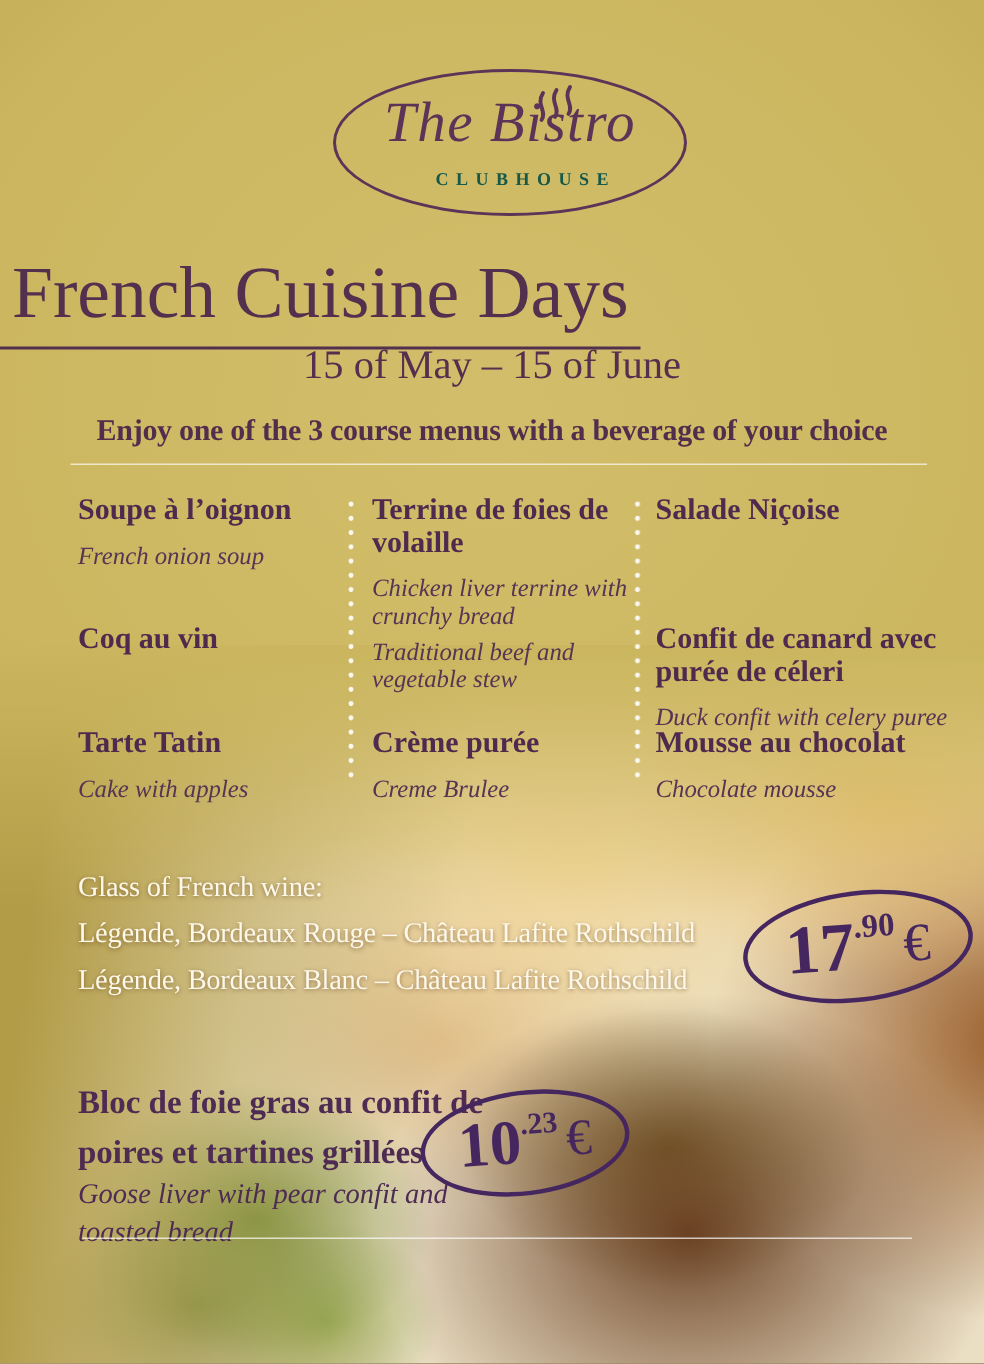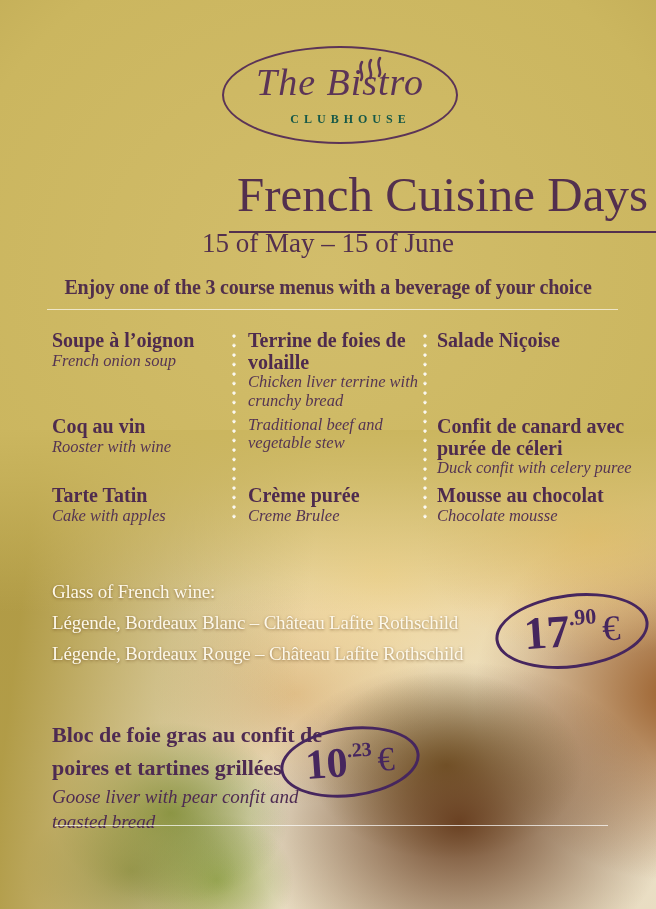--- a/index.html
+++ b/index.html
@@ -36,21 +36,21 @@
     position:absolute; left:0; right:0; top:14px; text-align:center;
     font-style:italic; font-size:38px; color:#5b3457; letter-spacing:1px; white-space:nowrap;
   }
   .logo-sub {
     position:absolute; left:16px; right:0; top:66px; text-align:center;
     font-size:12px; font-weight:bold; letter-spacing:5px; color:#175948; text-indent:5px;
   }
   .steam { position:absolute; left:132px; top:4px; }
 
   
-  .title-wrap { position:absolute; top:166px; left:0; right:0; text-align:right; }
+  .title-wrap { position:absolute; top:166px; left:0; right:0; text-align:left; }
   .title {
     display:inline-block; font-size:49px; font-weight:normal; color:#53304e;
     border-bottom:2px solid #53304e; padding:0 8px 8px; white-space:nowrap;
   }
   .dates { position:absolute; top:228px; left:0; right:0; text-align:center; font-size:27px; color:#53304e; }
   .tagline {
     position:absolute; top:276px; left:0; right:0; text-align:center;
     font-size:20px; font-weight:bold; color:#512f4c; letter-spacing:-0.2px; white-space:nowrap;
   }
   .rule { position:absolute; height:1px; background:rgba(255,255,255,.65); }
@@ -58,21 +58,21 @@
   .rule-bottom { top:825px; left:55px; width:553px; background:rgba(255,255,255,.7); }
 
   
   .menu-col { position:absolute; top:330px; }
   .col-1 { left:52px;  width:176px; }
   .col-2 { left:248px; width:170px; }
   .col-3 { left:437px; width:208px; }
   .mitem { position:absolute; left:0; right:0; }
   .mi-1 { top:0; } .mi-2 { top:86px; } .mi-3 { top:155px; }
   .mname { font-size:20px; font-weight:bold; color:#4e2b4e; line-height:1.08; }
-  .mdesc { font-size:16.5px; font-style:italic; color:#553553; line-height:1.12; margin-top:0; }
+  .mdesc { font-size:16.5px; font-style:italic; color:#553553; line-height:1.12; margin-top:10px; }
   .dots {
     position:absolute; top:332px; height:190px; width:4px;
     background-image: radial-gradient(circle at 2px 4px, rgba(255,255,255,.9) 1.4px, rgba(255,255,255,0) 1.9px);
     background-size:4px 9.5px; background-repeat:repeat-y;
   }
   .dots-1 { left:232px; } .dots-2 { left:423px; }
 
   
   .wine {
     position:absolute; left:52px; top:576px; color:#fdf8ea;
@@ -127,21 +127,20 @@
   <div class="tagline">Enjoy one of the 3 course menus with a beverage of your choice</div>
   <div class="rule rule-top"></div>
 
   <div class="menu-col col-1">
     <div class="mitem mi-1">
       <div class="mname">Soupe à l’oignon</div>
       <div class="mdesc">French onion soup</div>
     </div>
     <div class="mitem mi-2">
       <div class="mname">Coq au vin</div>
-      <div class="mdesc">Rooster with wine</div>
     </div>
     <div class="mitem mi-3">
       <div class="mname">Tarte Tatin</div>
       <div class="mdesc">Cake with apples</div>
     </div>
   </div>
 
   <div class="dots dots-1"></div>
 
   <div class="menu-col col-2">
@@ -169,22 +168,22 @@
       <div class="mdesc">Duck confit with celery puree</div>
     </div>
     <div class="mitem mi-3">
       <div class="mname">Mousse au chocolat</div>
       <div class="mdesc">Chocolate mousse</div>
     </div>
   </div>
 
   <div class="wine">
     <div>Glass of  French wine:</div>
+    <div>Légende, Bordeaux Rouge – Château Lafite Rothschild</div>
     <div>Légende, Bordeaux Blanc – Château Lafite Rothschild</div>
-    <div>Légende, Bordeaux Rouge – Château Lafite Rothschild</div>
   </div>
 
   <div class="badge badge-wine">
     <div class="badge-ellipse"></div>
     <div class="badge-text">
       <span class="p-whole">17</span>
       <span class="p-frac">.90</span>
       <span class="p-cur">€</span>
     </div>
   </div>

